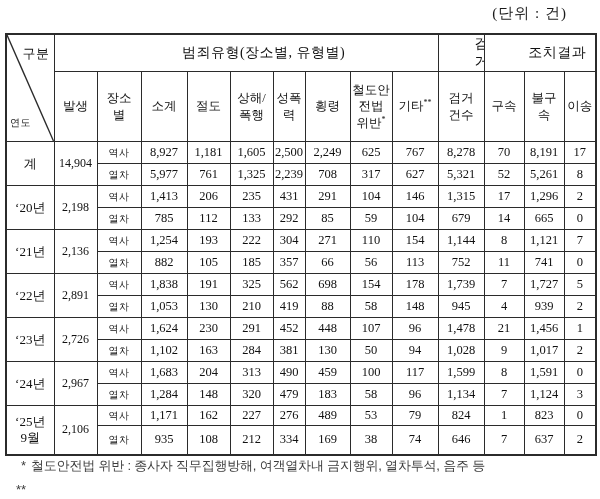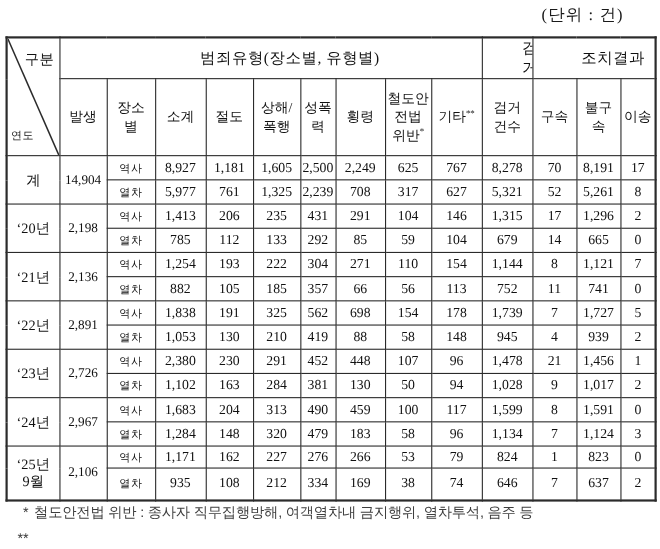--- a/index.html
+++ b/index.html
@@ -253,21 +253,21 @@
           <td class="value-cell">148</td>
           <td class="value-cell">945</td>
           <td class="value-cell">4</td>
           <td class="value-cell">939</td>
           <td class="value-cell">2</td>
         </tr>
         <tr>
           <td rowspan="2" class="year-cell">‘23년</td>
           <td rowspan="2" class="occurrence-cell">2,726</td>
           <td class="location-cell">역사</td>
-          <td class="value-cell">2,380</td>
+          <td class="value-cell">1,624</td>
           <td class="value-cell">230</td>
           <td class="value-cell">291</td>
           <td class="value-cell">452</td>
           <td class="value-cell">448</td>
           <td class="value-cell">107</td>
           <td class="value-cell">96</td>
           <td class="value-cell">1,478</td>
           <td class="value-cell">21</td>
           <td class="value-cell">1,456</td>
           <td class="value-cell">1</td>
@@ -318,21 +318,21 @@
         </tr>
         <tr>
           <td rowspan="2" class="year-cell">‘25년
 9월</td>
           <td rowspan="2" class="occurrence-cell">2,106</td>
           <td class="location-cell">역사</td>
           <td class="value-cell">1,171</td>
           <td class="value-cell">162</td>
           <td class="value-cell">227</td>
           <td class="value-cell">276</td>
-          <td class="value-cell">266</td>
+          <td class="value-cell">489</td>
           <td class="value-cell">53</td>
           <td class="value-cell">79</td>
           <td class="value-cell">824</td>
           <td class="value-cell">1</td>
           <td class="value-cell">823</td>
           <td class="value-cell">0</td>
         </tr>
         <tr>
           <td class="location-cell">열차</td>
           <td class="value-cell">935</td>

